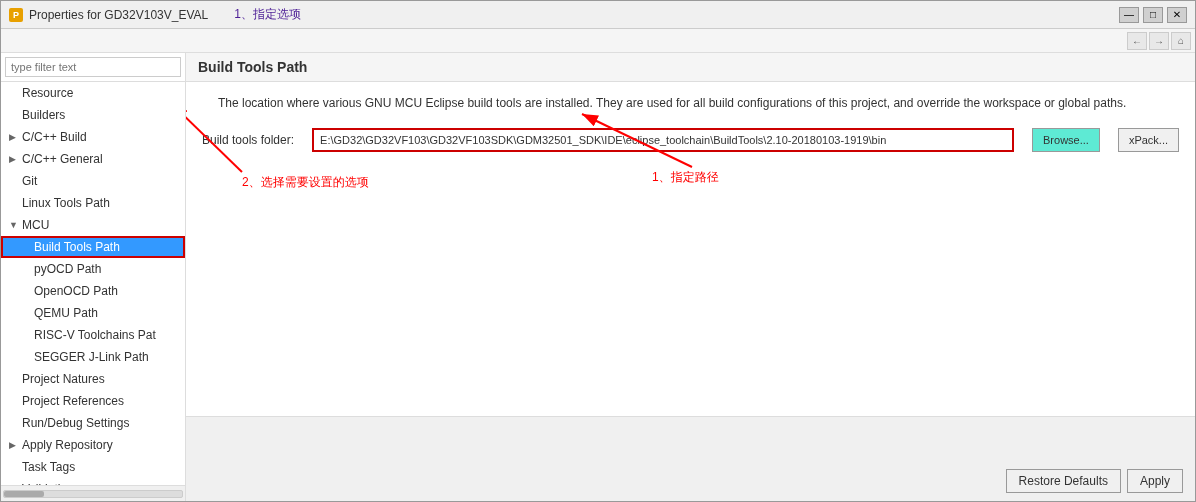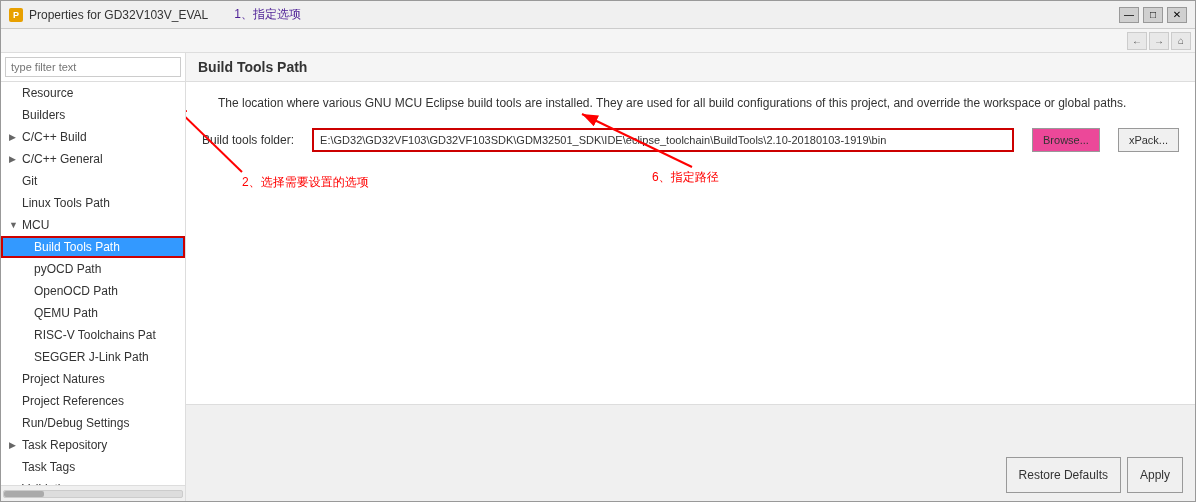--- a/index.html
+++ b/index.html
@@ -39,25 +39,25 @@
     .content-header { padding: 6px 12px; background: #f5f5f5; border-bottom: 1px solid #ddd; }
     .content-title { font-size: 14px; font-weight: bold; color: #333; }
 
     .content-body { flex: 1; padding: 12px 16px; overflow-y: auto; }
     .description-text { font-size: 12px; color: #333; line-height: 1.5; margin-bottom: 16px; margin-left: 16px; }
 
     .form-row { display: flex; align-items: center; gap: 18px; margin-bottom: 12px; }
     .form-label { font-size: 12px; color: #333; white-space: nowrap; }
     .form-input { flex: 1; border: 2px solid #cc0000; padding: 4px 6px; font-size: 11px; color: #333; background: #fff; height: 24px; }
 
-    .browse-btn { padding: 3px 10px; background: #ec4899; border: 1px solid #999; cursor: pointer; font-size: 11px; color: #333; height: 24px; }
+    .browse-btn { padding: 3px 10px; background: #5eead4; border: 1px solid #999; cursor: pointer; font-size: 11px; color: #333; height: 24px; }
     .xpack-btn { padding: 3px 10px; background: #f0f0f0; border: 1px solid #999; cursor: pointer; font-size: 11px; color: #333; height: 24px; }
 
     .content-footer { padding: 8px 12px; background: #f0f0f0; border-top: 1px solid #ddd; display: flex; justify-content: flex-end; gap: 6px; align-items: center; }
-    .footer-btn { padding: 10px 12px; background: #f0f0f0; border: 1px solid #999; cursor: pointer; font-size: 12px; color: #333; margin-top: 44px; }
+    .footer-btn { padding: 4px 12px; background: #f0f0f0; border: 1px solid #999; cursor: pointer; font-size: 12px; color: #333; margin-top: 44px; }
 
     
     .tree-item.box-highlight { outline: 2px solid #cc0000; outline-offset: -2px; }
   </style>
 </head>
 <body>
 
 <div class="window">
 
   <div class="title-bar">
@@ -148,21 +148,21 @@
         <div class="tree-item">
           <span class="tree-arrow"></span>
           <span>Project References</span>
         </div>
         <div class="tree-item">
           <span class="tree-arrow"></span>
           <span>Run/Debug Settings</span>
         </div>
         <div class="tree-item">
           <span class="tree-arrow">▶</span>
-          <span>Task Repository</span>
+          <span>Apply Repository</span>
         </div>
         <div class="tree-item">
           <span class="tree-arrow"></span>
           <span>Task Tags</span>
         </div>
         <div class="tree-item">
           <span class="tree-arrow">▶</span>
           <span>Validation</span>
         </div>
 
@@ -193,21 +193,21 @@
 
           <svg style="position: absolute; left: 0; top: 0; width: 200px; height: 80px; overflow: visible;">
             <defs>
               <marker id="arrowhead2" markerWidth="8" markerHeight="6" refX="8" refY="3" orient="auto">
                 <polygon points="0 0, 8 3, 0 6" fill="red"></polygon>
               </marker>
             </defs>
             <line x1="40" y1="8" x2="-30" y2="-60" stroke="red" stroke-width="2" marker-end="url(#arrowhead2)"></line>
           </svg>
 
-          <span style="color: red; font-size: 12px; position: absolute; left: 450px; top: 5px;">6、指定路径</span>
+          <span style="color: red; font-size: 12px; position: absolute; left: 450px; top: 5px;">1、指定路径</span>
 
           <svg style="position: absolute; left: 0; top: 0; width: 600px; height: 80px; overflow: visible;">
             <defs>
               <marker id="arrowhead3" markerWidth="8" markerHeight="6" refX="8" refY="3" orient="auto">
                 <polygon points="0 0, 8 3, 0 6" fill="red"></polygon>
               </marker>
             </defs>
             <line x1="490" y1="3" x2="380" y2="-50" stroke="red" stroke-width="2" marker-end="url(#arrowhead3)"></line>
           </svg>
         </div>

